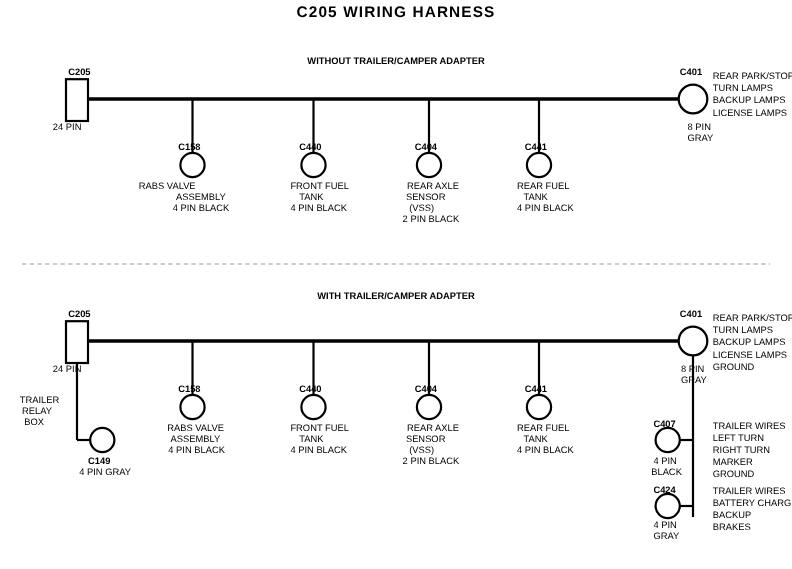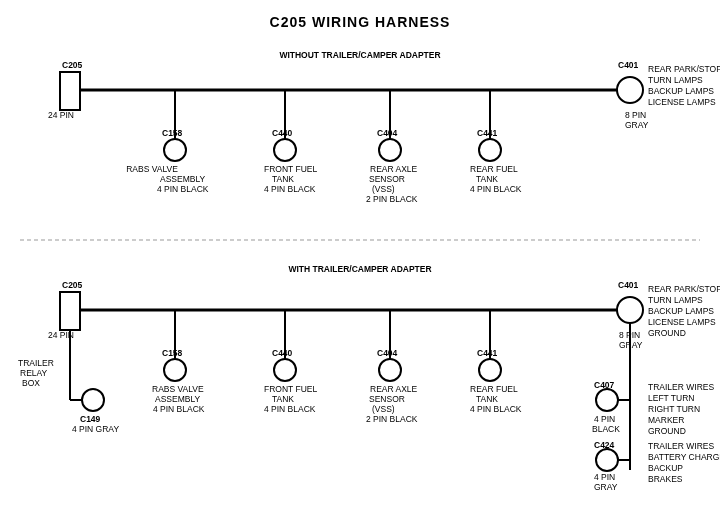--- a/index.html
+++ b/index.html
@@ -14,21 +14,21 @@
     .diagram-container {
       width: 720px;
       height: 517px;
       position: relative;
       background: #fff;
     }
     .title {
       text-align: center;
       font-size: 14px;
       font-weight: bold;
-      padding-top: 14px;
+      padding-top: 2px;
       letter-spacing: 1px;
     }
     svg {
       position: absolute;
       top: 0;
       left: 0;
       width: 720px;
       height: 517px;
     }
     text {

